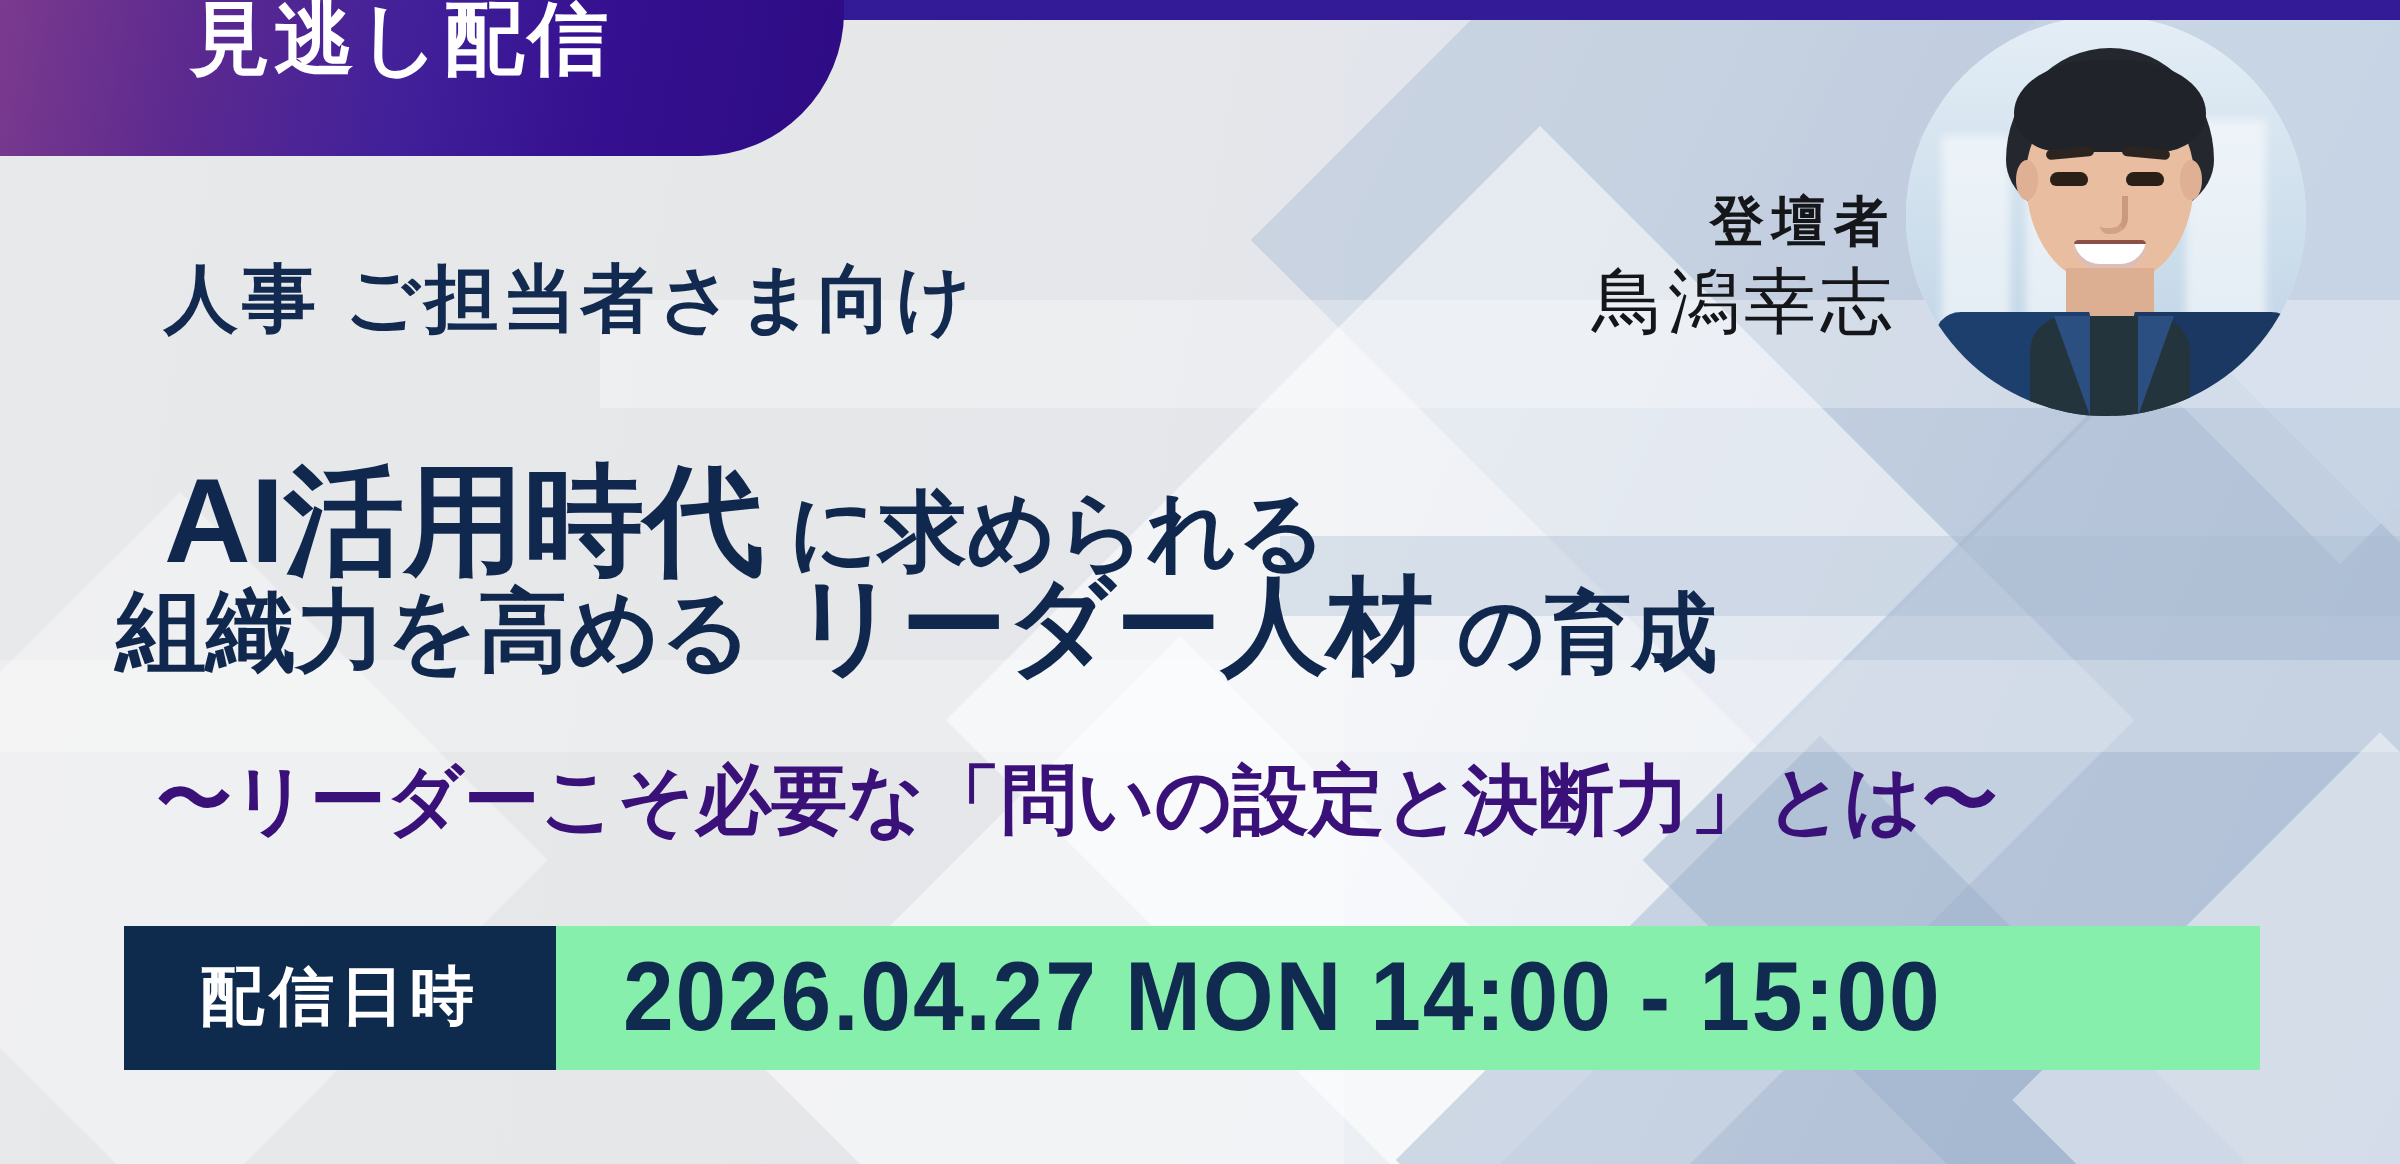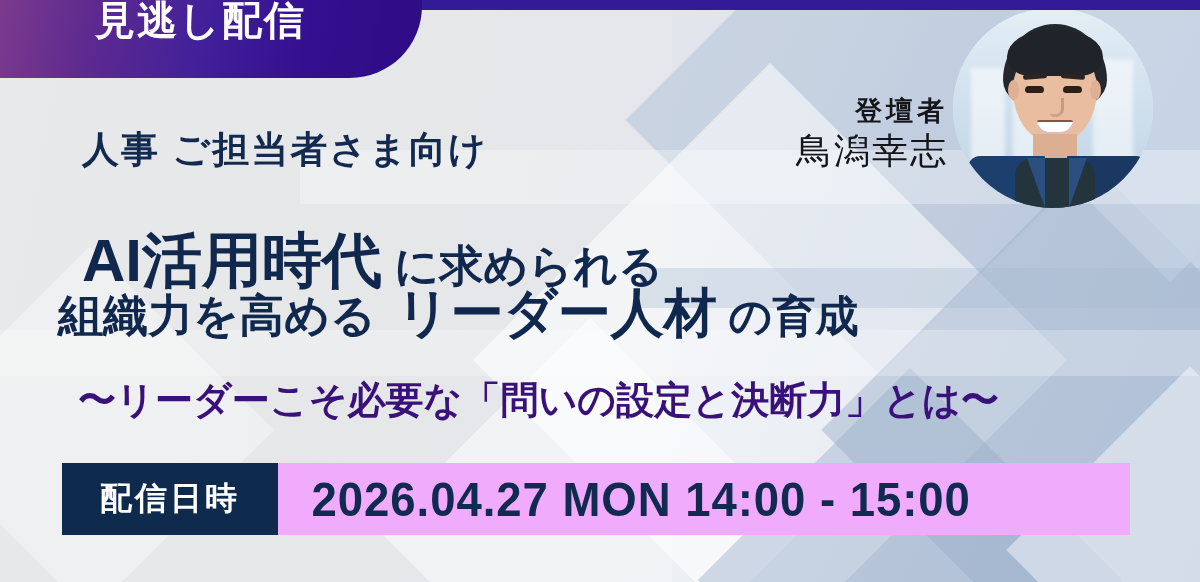--- a/index.html
+++ b/index.html
@@ -284,21 +284,21 @@
     z-index: 4;
     white-space: nowrap;
   }
 
   
   .date-bar {
     position: absolute;
     left: 62px; top: 463px;
     width: 1068px;
     height: 72px;
-    background: #f0abfc;
+    background: #86efac;
     display: flex;
     align-items: stretch;
     z-index: 5;
   }
   .date-label {
     width: 216px;
     background: #0e2a4d;
     color: #ffffff;
     font-size: 32px;
     font-weight: bold;

